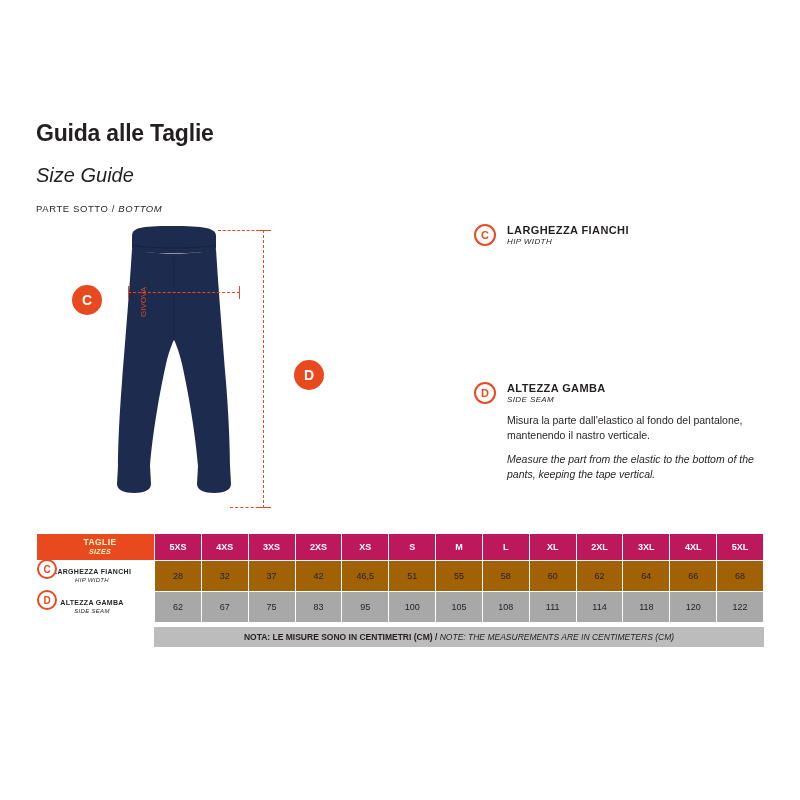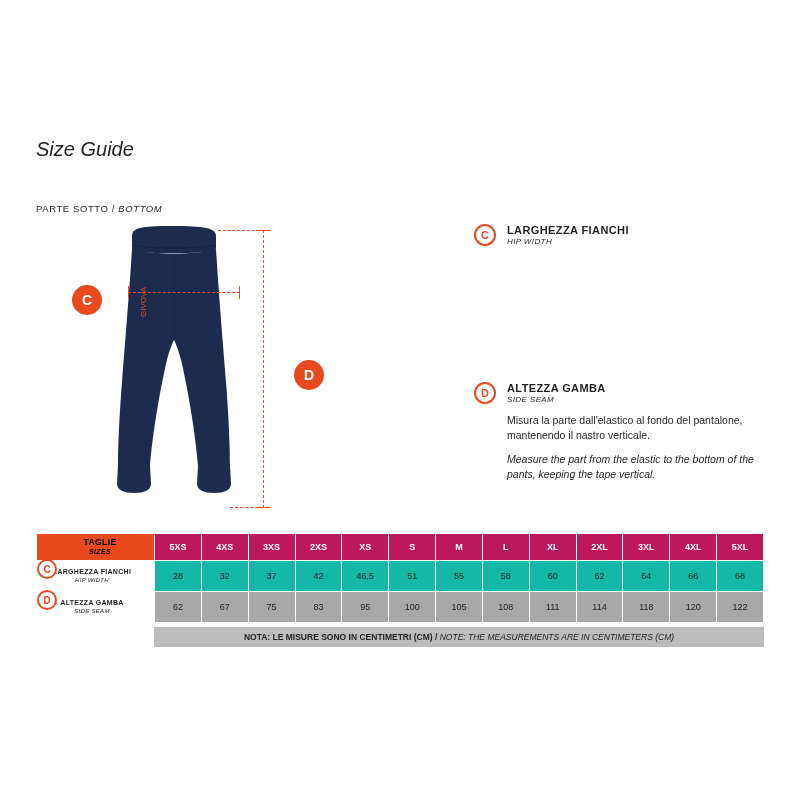--- a/index.html
+++ b/index.html
@@ -167,21 +167,21 @@
   }
   table.sizes td, table.sizes th {
     border: 1px solid #ffffff;
     padding: 0;
     text-align: center;
     vertical-align: middle;
   }
   .col-label { width: 118px; }
   .hdr-label {
     background: #e8491f;
-    color: #000000;
+    color: #fef9c3;
     text-align: left;
     padding-left: 9px !important;
     height: 26px;
   }
   .hdr-label .l1 {
     font-size: 8.5px;
     font-weight: bold;
     letter-spacing: 0.4px;
     line-height: 1.1;
   }
@@ -211,21 +211,21 @@
     line-height: 1.2;
   }
   .row-label .l2 {
     font-size: 6px;
     font-style: italic;
     letter-spacing: 0.3px;
     color: #231f20;
     line-height: 1.2;
   }
   .cell {
-    background: #14b8a6;
+    background: #a16207;
     color: #231f20;
     font-size: 9px;
     height: 30px;
   }
   .cell.alt {
     background: #a8a8a8;
   }
   .row-badge {
     position: absolute;
     left: 0;
@@ -259,20 +259,21 @@
     font-style: italic;
     font-weight: normal;
   }
 </style>
 </head>
 <body>
 
 <div class="page">
 
   <div class="title-block">
+    <div class="title-main">Guida alle Taglie</div>
     <div class="title-sub">Size Guide</div>
   </div>
 
   <div class="section-label">
     <span>PARTE SOTTO</span><span> / </span><span class="ital">BOTTOM</span>
   </div>
 
   <div class="illustration">
     <svg width="220" height="290" viewBox="0 0 220 290" xmlns="http://www.w3.org/2000/svg">
 

